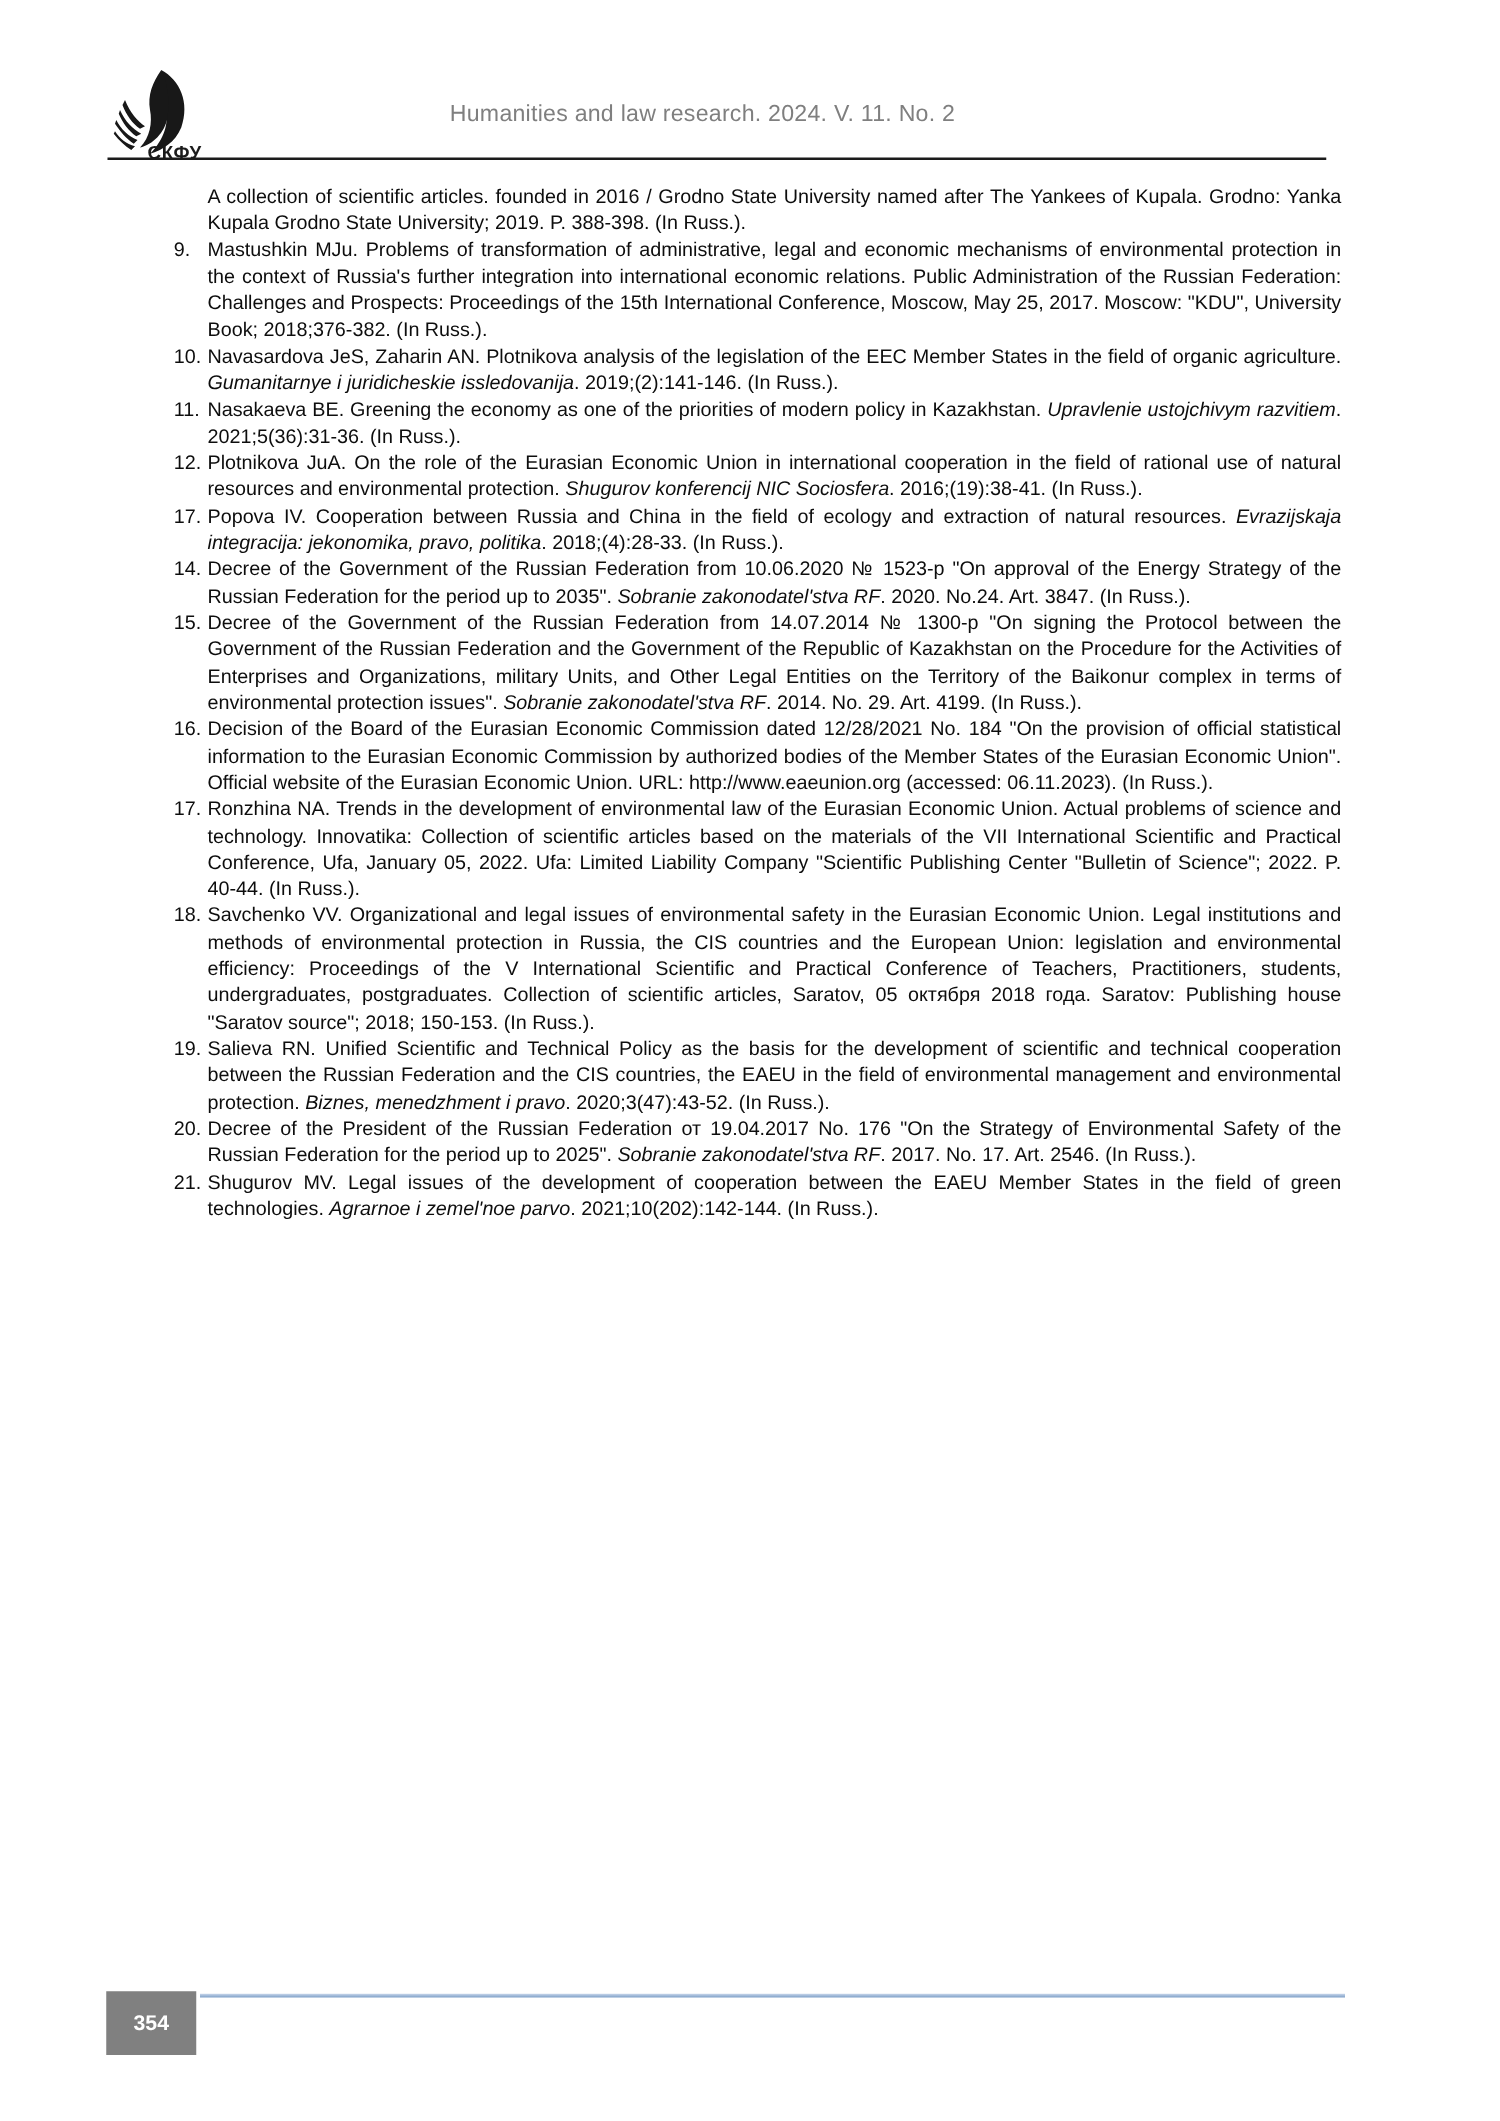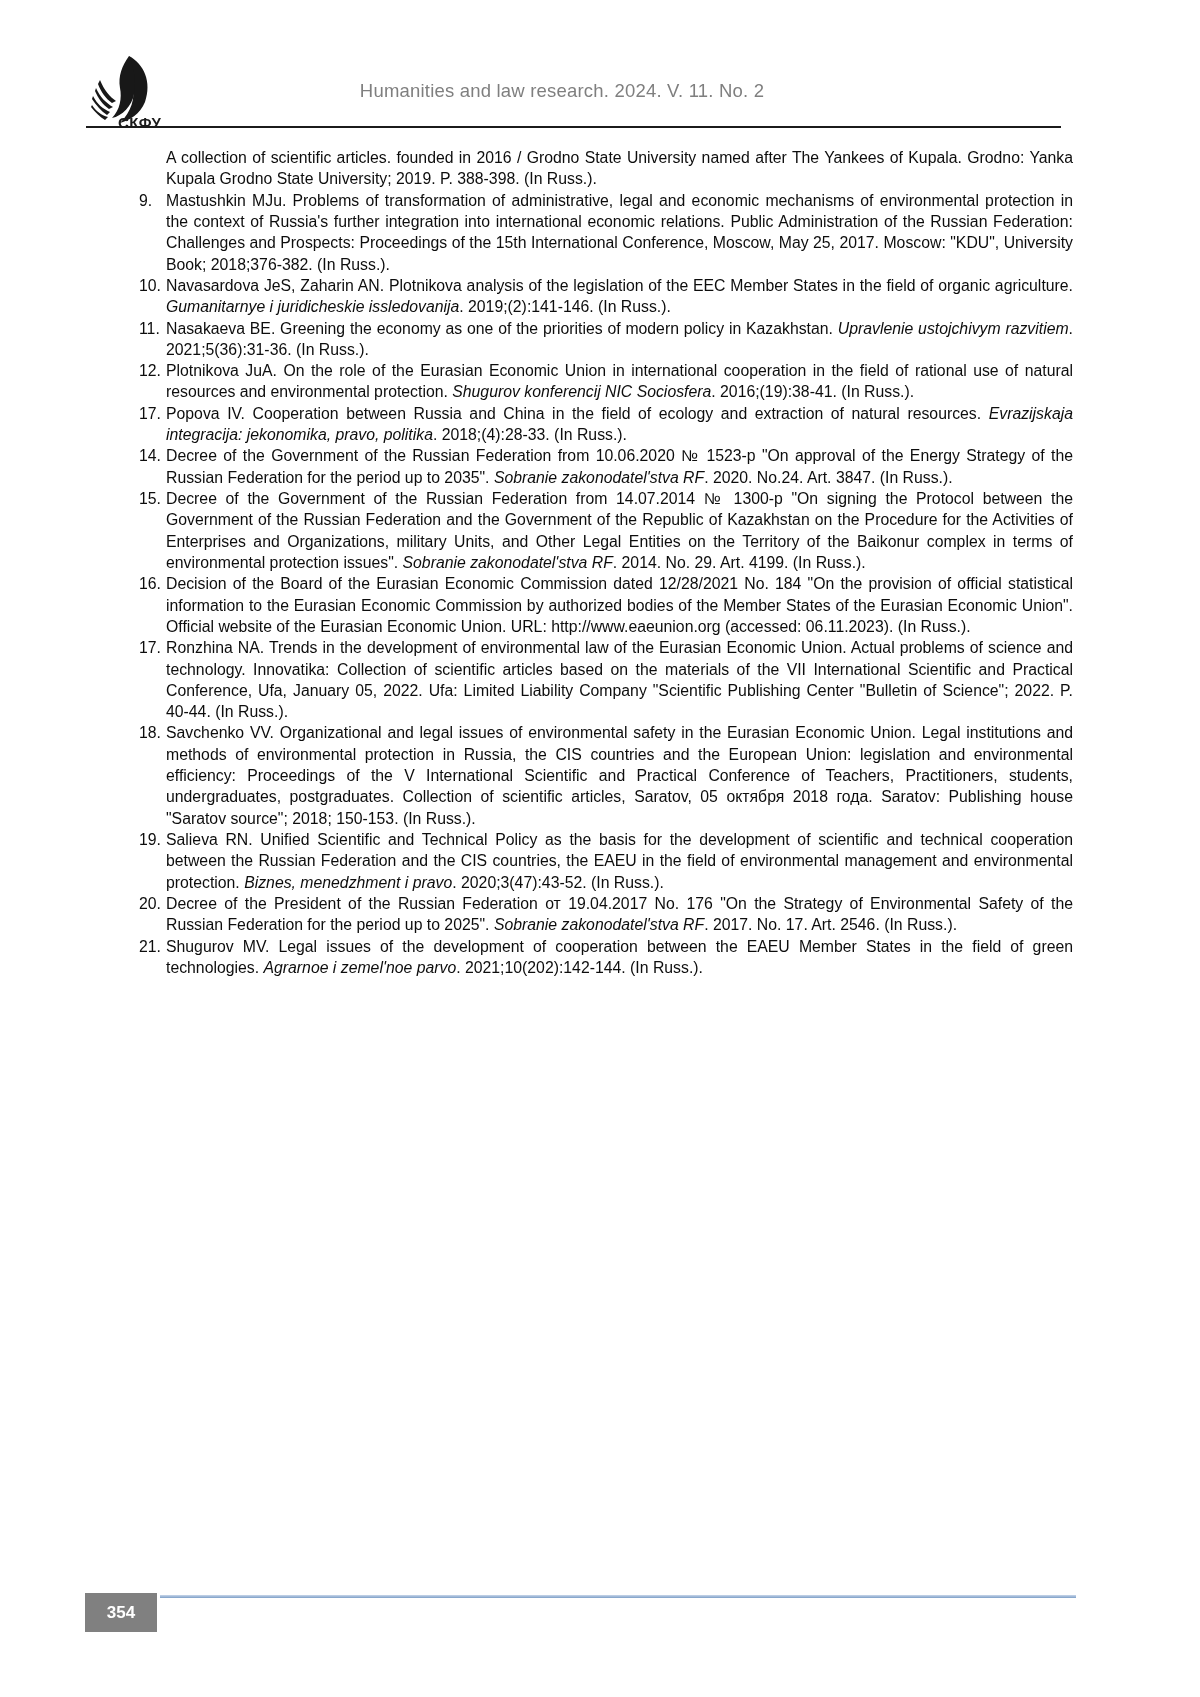--- a/index.html
+++ b/index.html
@@ -22,21 +22,21 @@
   .refs {
     position:absolute; left:95px; top:147px; width:978px;
     font-size:15.8px; line-height:1.35; text-align:justify;
     color:#0d0d0d;
   }
   .ref { position:relative; padding-left:27px;margin-left:44px; }
   .ref-num { position:absolute; left:0; top:0; }
   .ref em { font-style:italic; }
   
   .page-badge {
-    position:absolute; left:85px; top:1593px; width:72px; height:39px;
+    position:absolute; left:85px; top:1593px; width:72px; height:51px;
     display:flex; align-items:center; justify-content:center;
     color:#ffffff; font-weight:bold; font-size:17px;
   }
   .footer-rule {
     position:absolute; left:160px; top:1595px; width:916px; height:3px;
     background:linear-gradient(#c8d6ea, #7d9fc7);
   }
   .logo-text {
     position:absolute; left:36px; top:60px;
     font-weight:bold; font-size:15px; color:#1b1b1b; letter-spacing:0.5px;

